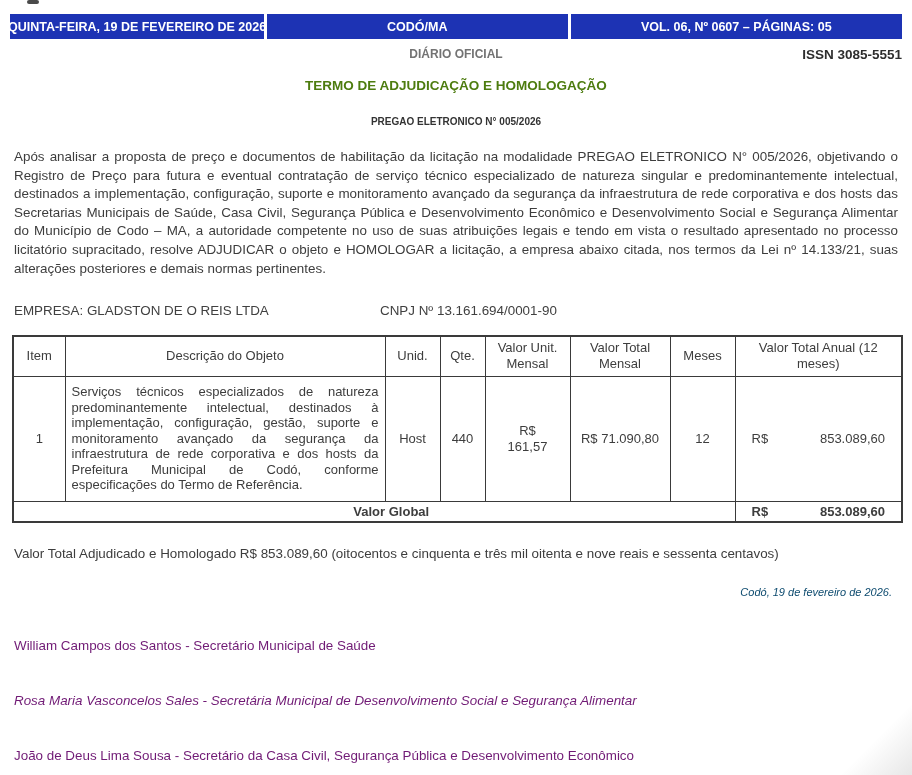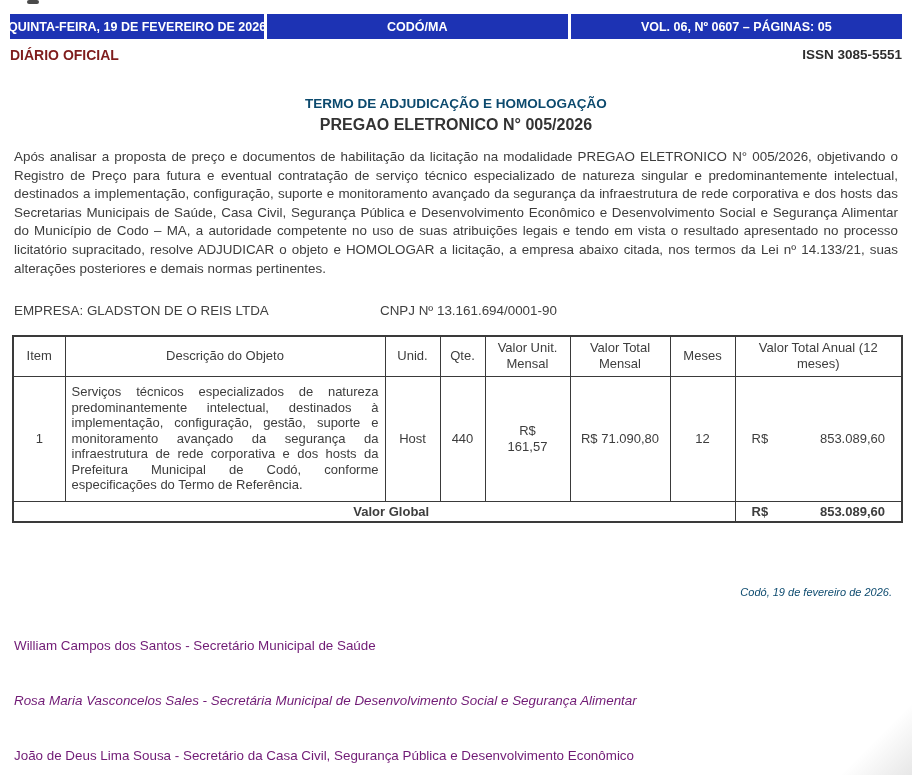--- a/index.html
+++ b/index.html
@@ -39,36 +39,36 @@
     display: flex; align-items: center; justify-content: center;
     white-space: nowrap;
   }
   .seg-date  { width: 254px; }
   .seg-city  { width: 302px; margin-left: 3px; }
   .seg-vol   { width: 333px; margin-left: 3px; }
 
   
   .journal-row { position: absolute; top: 47px; left: 10px; width: 892px; height: 16px; }
   .journal-title {
-    position: absolute; left: 0; right: 0; 
-    font-weight: bold; font-size: 14px; color: #7f1d1d;
+    position: absolute; left: 0; right: 0; text-align: center;
+    font-weight: bold; font-size: 12px; color: #737373;
   }
   .issn {
     position: absolute; right: 0; top: 0;
     font-weight: bold; font-size: 13.5px; color: #2e2e2e;
   }
 
   
   .doc-title {
-    position: absolute; top: 96px; left: 0; width: 100%;
-    text-align: center; font-weight: bold; font-size: 13.5px; color: #0c4a6e;
+    position: absolute; top: 78px; left: 0; width: 100%;
+    text-align: center; font-weight: bold; font-size: 13.5px; color: #4d7c0f;
   }
   .doc-subtitle {
     position: absolute; top: 116px; left: 0; width: 100%;
-    text-align: center; font-weight: bold; font-size: 16px; color: #333;
+    text-align: center; font-weight: bold; font-size: 10px; color: #333;
   }
 
   
   .body-paragraph {
     position: absolute; top: 148px; left: 14px; width: 884px;
     font-size: 13.4px; line-height: 18.6px;
     text-align: justify;
     color: #3d3d3d;
   }
 
@@ -207,20 +207,21 @@
         <td>
           <div class="money-split">
             <span>R$</span>
             <span>853.089,60</span>
           </div>
         </td>
       </tr>
     </tbody>
   </table>
 
+  <div class="summary-line">Valor Total Adjudicado e Homologado R$ 853.089,60 (oitocentos e cinquenta e três mil oitenta e nove reais e sessenta centavos)</div>
   <div class="dateline">Codó, 19 de fevereiro de 2026.</div>
 
   <div class="signature sig-1">William Campos dos Santos - Secretário Municipal de Saúde</div>
   <div class="signature sig-2">Rosa Maria Vasconcelos Sales - Secretária Municipal de Desenvolvimento Social e Segurança Alimentar</div>
   <div class="signature sig-3">João de Deus Lima Sousa - Secretário da Casa Civil, Segurança Pública e Desenvolvimento Econômico</div>
 
   <div class="artifact-corner"></div>
 </div>
 
 </body></html>

